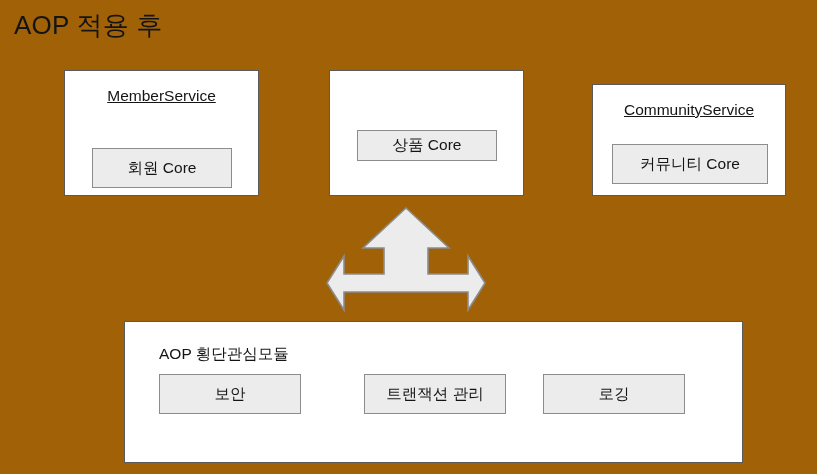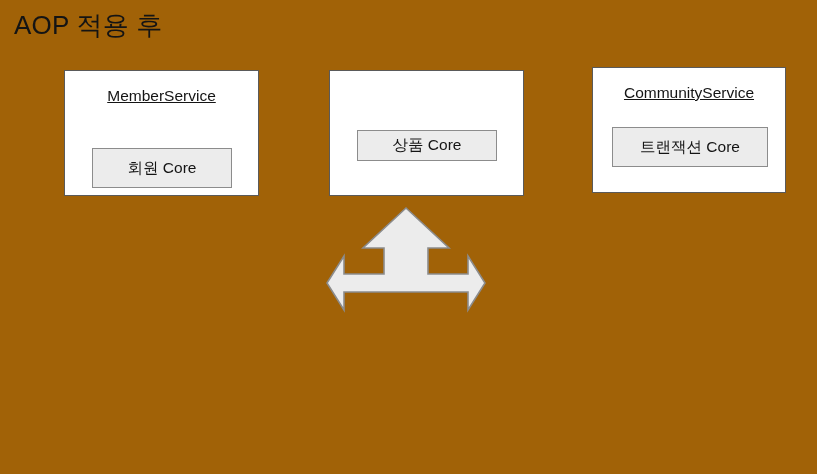--- a/index.html
+++ b/index.html
@@ -54,21 +54,21 @@
     border: 1.4px solid #8c8c8c;
     display: flex;
     align-items: center;
     justify-content: center;
     font-size: 15.5px;
     color: #141414;
     white-space: nowrap;
   }
   #svc-member   { left: 64px;  top: 70px; width: 195px; height: 126px; }
   #svc-product  { left: 329px; top: 70px; width: 195px; height: 126px; }
-  #svc-community{ left: 592px; top: 67px; width: 194px; height: 126px; }
+  #svc-community{ left: 592px; top: 84px; width: 194px; height: 112px; }
 
   #core-member    { left: 27px; top: 77px; width: 140px; height: 40px; }
   #core-product   { left: 27px; top: 59px; width: 140px; height: 31px; }
   #core-community { left: 19px; top: 59px; width: 156px; height: 40px; }
 
   
   #weave-arrow {
     position: absolute;
     left: 325px;
     top: 206px;
@@ -138,21 +138,27 @@
     <div class="service-title">MemberService</div>
     <div class="core-chip" id="core-member">회원 Core</div>
   </div>
 
   <div class="service-box" id="svc-product">
     <div class="core-chip" id="core-product">상품 Core</div>
   </div>
 
   <div class="service-box" id="svc-community">
     <div class="service-title">CommunityService</div>
-    <div class="core-chip" id="core-community">트랜잭션 Core</div>
+    <div class="core-chip" id="core-community">커뮤니티 Core</div>
   </div>
 
   <svg id="weave-arrow" viewBox="0 0 162 110">
     <polygon points="81,2 124,42 103,42 103,68 143,68 143,50 160,77 143,104 143,86 19,86 19,104 2,77 19,50 19,68 59,68 59,42 38,42" fill="#ececec" stroke="#8c8c8c" stroke-width="1.6" stroke-linejoin="miter"></polygon>
   </svg>
 
+  <div id="aop-container">
+    <div id="aop-label">AOP 횡단관심모듈</div>
+    <div class="concern-chip" id="chip-security">보안</div>
+    <div class="concern-chip" id="chip-transaction">트랜잭션 관리</div>
+    <div class="concern-chip" id="chip-logging">로깅</div>
+  </div>
 
 </div>
 
 </body></html>

